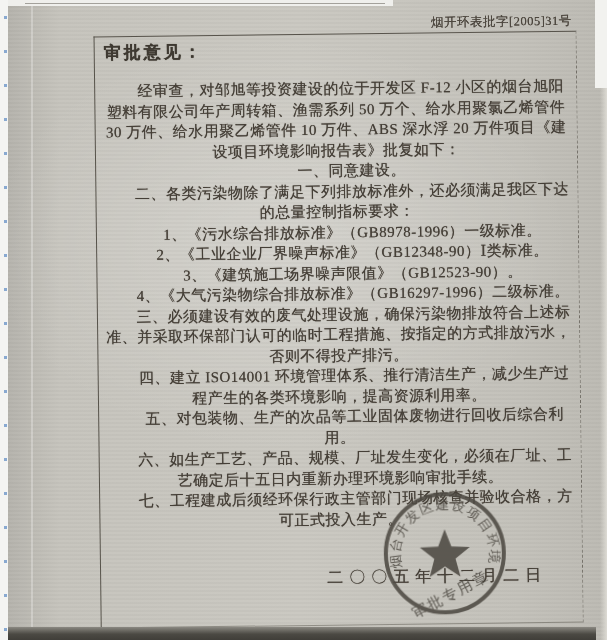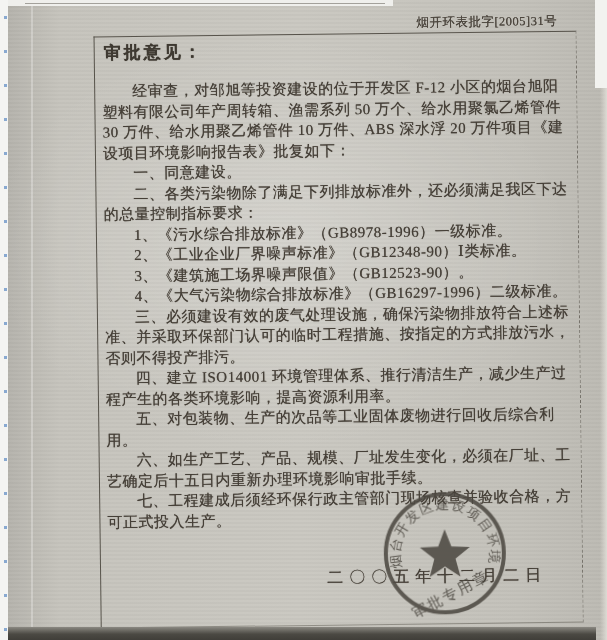--- a/index.html
+++ b/index.html
@@ -1,19 +1,20 @@
 <!DOCTYPE html>
 <html><head>
 <meta charset="utf-8">
 <style>
   html,body{margin:0;padding:0;background:#888;}
   .scan{
     position:relative;width:607px;height:640px;overflow:hidden;
     background:#bdbbb4;
     font-family:"Liberation Serif","DejaVu Serif",serif;
+    text-align:center;
   }
   
   .paper{
     position:absolute;inset:0;
     background:
       radial-gradient(ellipse 420px 300px at 46% 38%, rgba(255,255,255,.20), rgba(255,255,255,0) 70%),
       linear-gradient(90deg, #b3b1aa 0px, #c6c4bd 60px, #cac8c1 300px, #c3c1ba 520px, #bcbab3 607px),
       #c6c4bd;
   }
   .paper::after{ 

